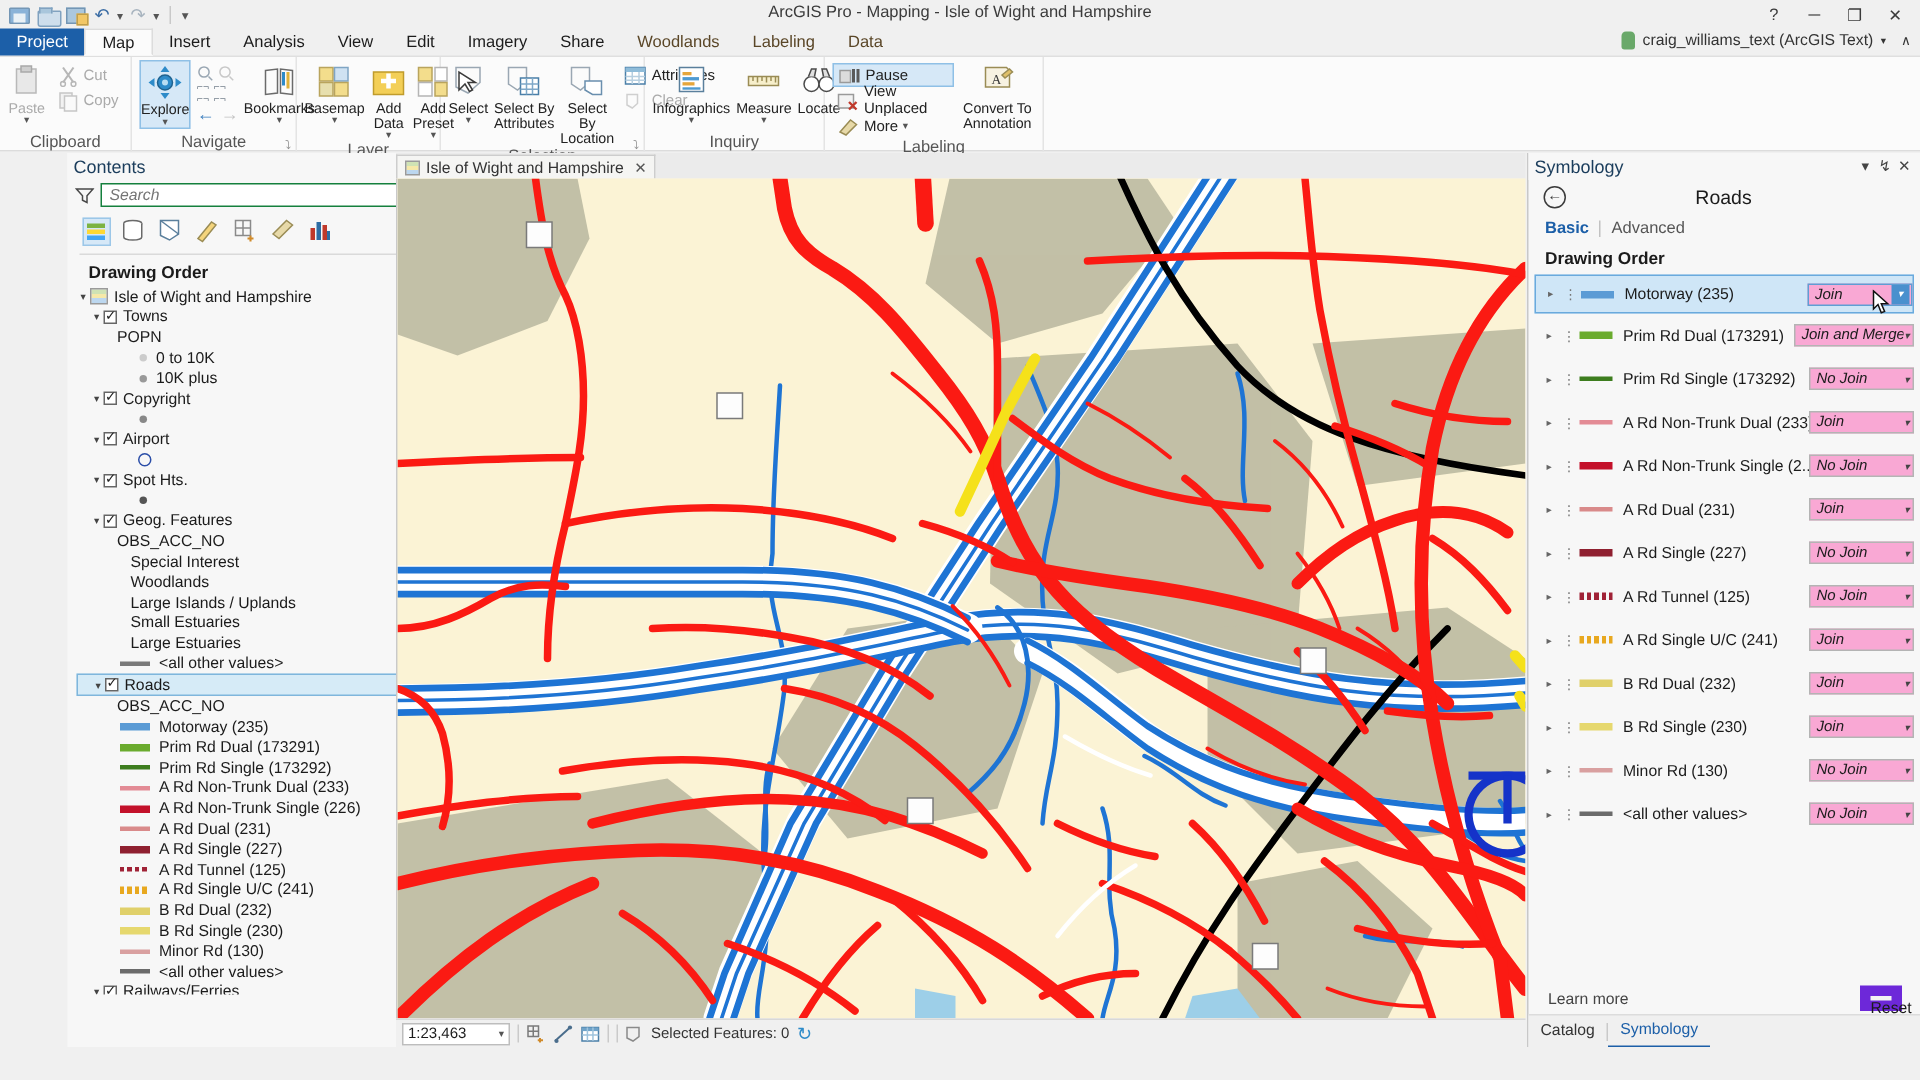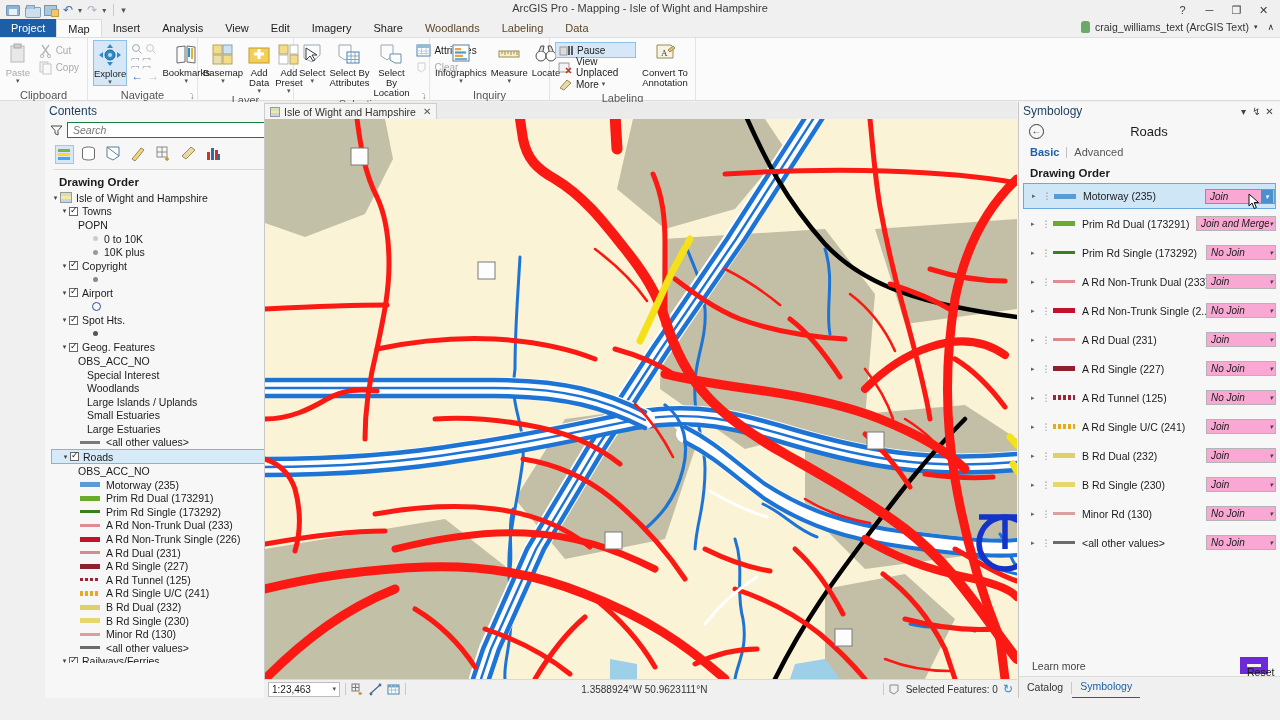--- a/index.html
+++ b/index.html
@@ -974,21 +974,20 @@
           </svg>
       </span>
       <span class="sb-ico">
         <svg width="13" height="13" viewBox="0 0 13 13">
             <rect x="1" y="2" width="11" height="9" fill="#fff" stroke="#4a7fa8"></rect>
             <rect x="1" y="2" width="11" height="2.4" fill="#6fa3c9"></rect>
             <path d="M1 7 H12 M4.6 2 V11 M8.3 2 V11" stroke="#9ec3dd"></path>
           </svg>
       </span>
       <span class="sb-sep"></span>
-      <div class="coords">1.3588924°W 50.9623111°N</div>
       <span class="sb-sep"></span>
       <div class="selfeat">
         <span class="sb-ico">
           <svg width="13" height="13" viewBox="0 0 13 13">
               <path d="M1 2 L9 2 L9 8 L5 11 L1 9 Z" fill="none" stroke="#8a8a8a"></path>
             </svg>
         </span>
         <span>Selected Features: 0</span>
       </div>
       <span style="color:#2e8bc9;font-size:12px">↻</span>

